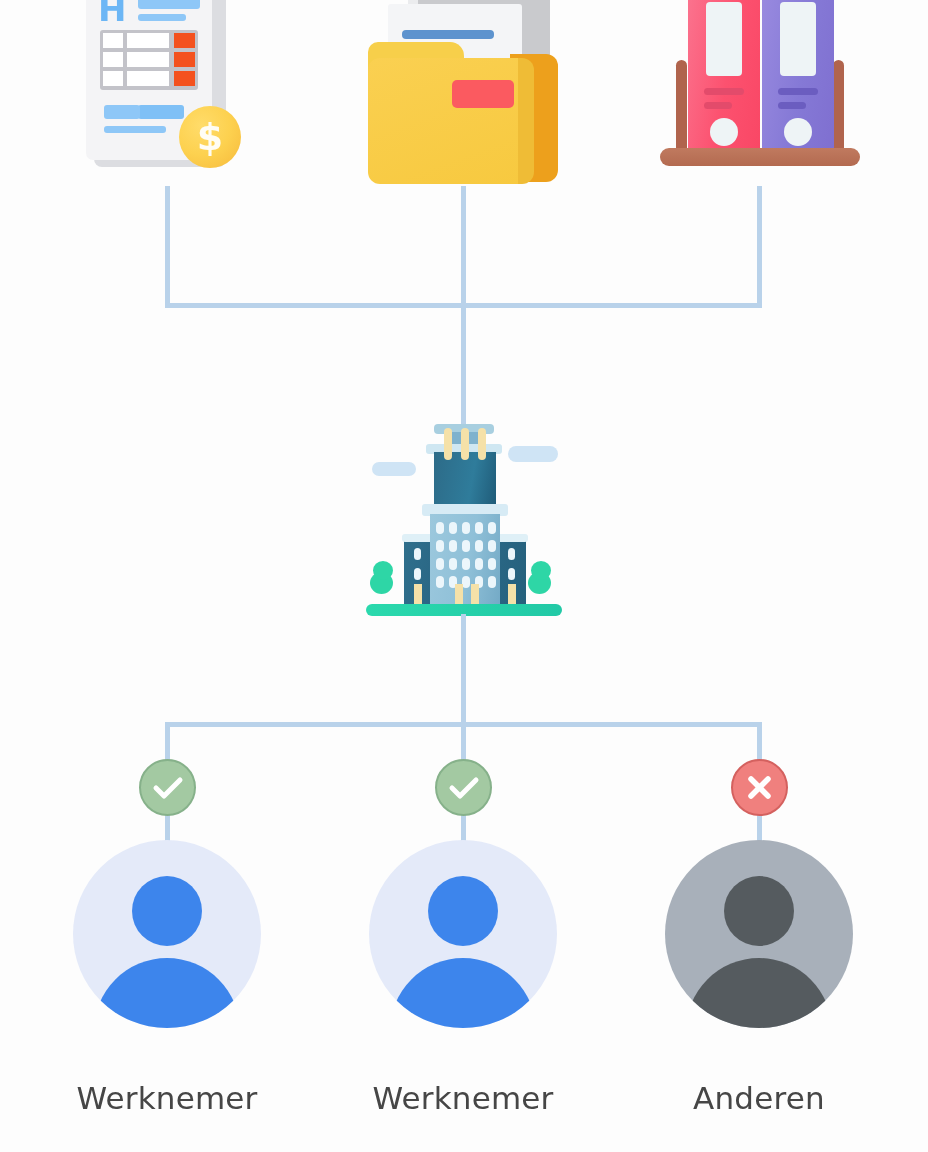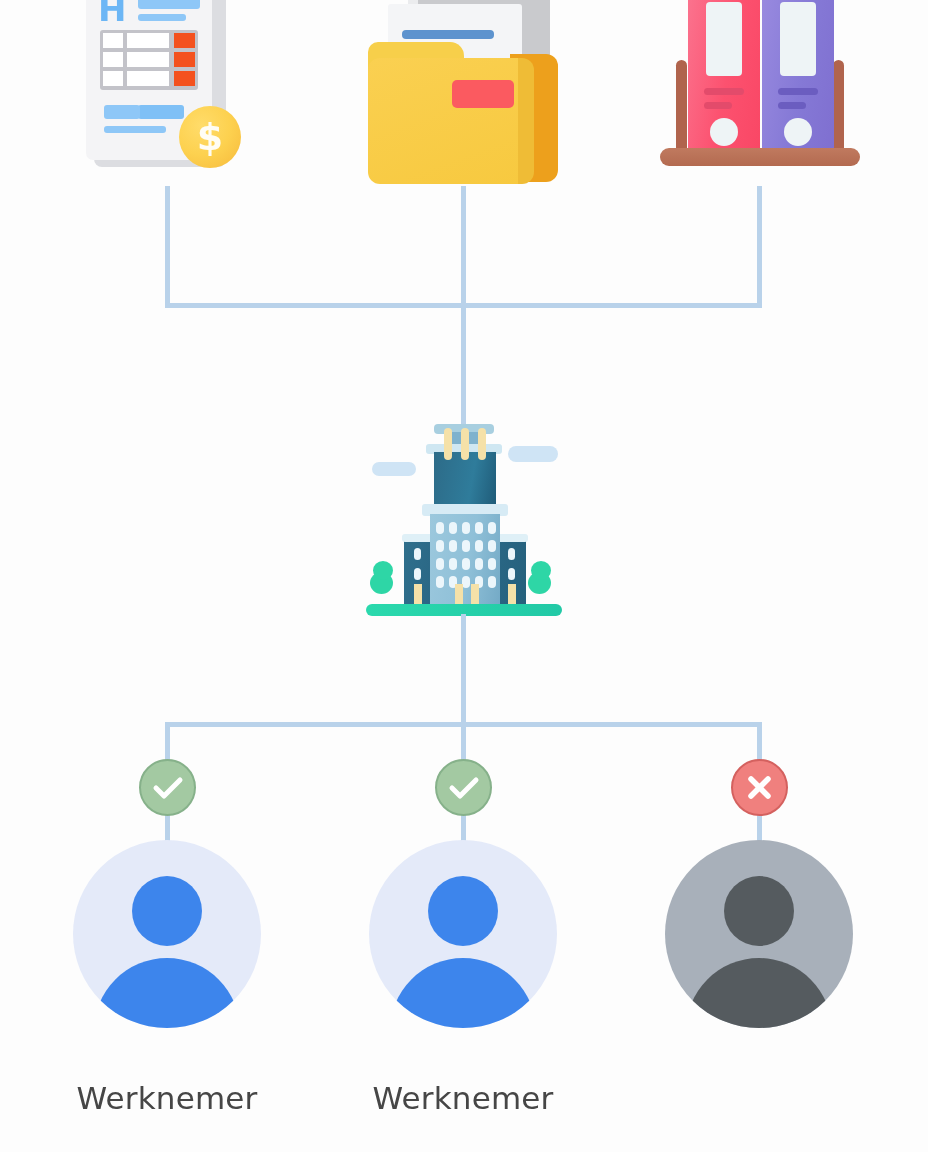--- a/index.html
+++ b/index.html
@@ -547,15 +547,16 @@
   <div class="node" style="left:0; top:0; width:928px; height:1152px;">
     <div class="badge badge-no" style="left:731px; top:759px;">
       <svg width="53" height="53" viewBox="0 0 53 53">
         <path d="M18 18 L35 35 M35 18 L18 35" fill="none" stroke="#ffffff" stroke-width="5.5" stroke-linecap="round"></path>
       </svg>
     </div>
     <div class="avatar avatar-gray" style="left:665px; top:840px;">
       <div class="av-head av-fill-gray"></div>
       <div class="av-body av-fill-gray"></div>
     </div>
+    <div class="node-label" style="left:629px; top:1080px;">Anderen</div>
   </div>
 
 </div>
 
 </body></html>

